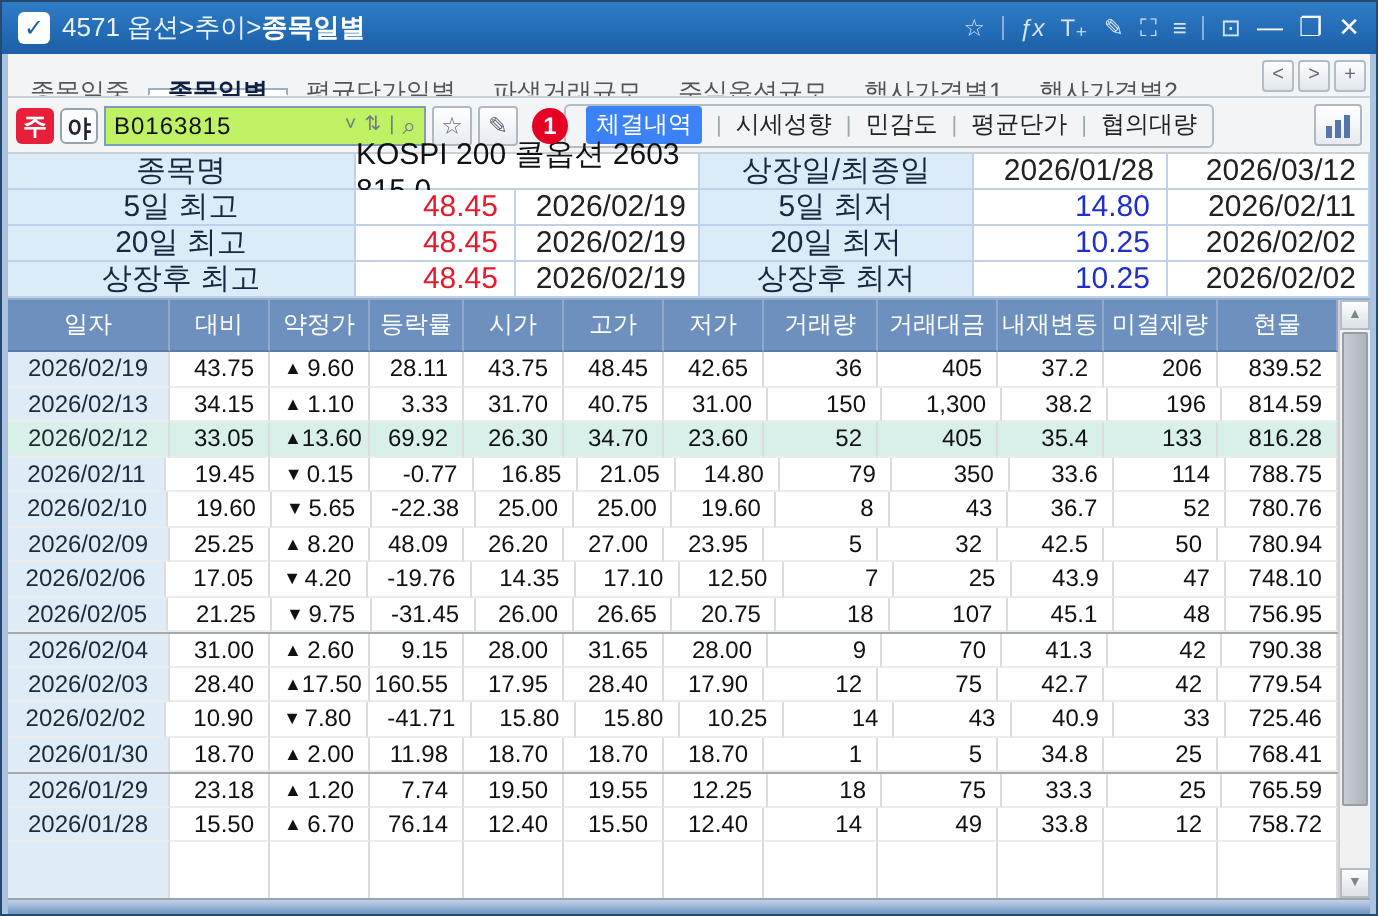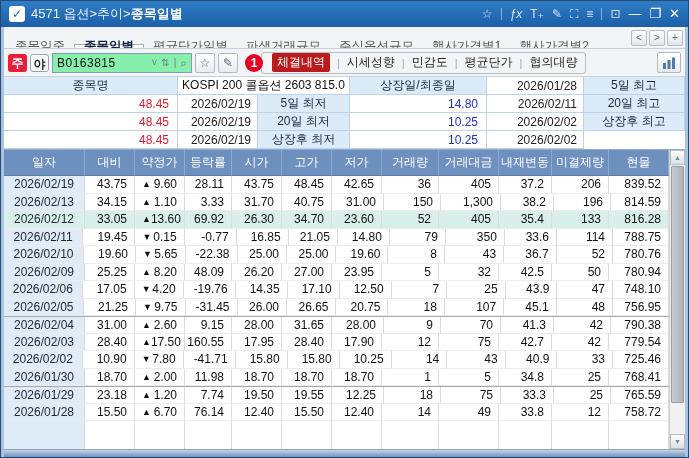--- a/index.html
+++ b/index.html
@@ -36,40 +36,40 @@
                   border:1px solid #b4bcc6; color:#667; font-size:10px; line-height:14px;
                   text-align:center; border-radius:2px; }
 
   
   .toolbar { height:28px; flex:0 0 28px; background:#f2f4f6; display:flex; align-items:center;
              gap:3px; padding:0 4px; border-bottom:1px solid #c8d0d8; }
   .badge { width:19px; height:18px; border-radius:3px; font-size:12px; font-weight:bold;
            line-height:18px; text-align:center; }
   .badge.ju { background:#e81f3a; color:#fff; }
   .badge.ya { background:#fbfcfd; border:1px solid #9aa2ac; color:#223; }
-  .codebox { height:20px; width:140px; border:1px solid #7f9db9; background:#86efac;
+  .codebox { height:20px; width:161px; border:1px solid #7f9db9; background:#bef264;
              display:flex; align-items:center; font-size:12px; padding:0 4px; gap:4px; }
   .codebox .code { flex:1; color:#111; letter-spacing:.5px; }
   .codebox .cic { color:#778; font-size:10px; }
   .sqbtn { width:20px; height:20px; border:1px solid #b0b8c2; border-radius:2px;
            background:linear-gradient(#ffffff,#e7ebf0); color:#667; font-size:12px;
            line-height:18px; text-align:center; }
   .flag1 { width:18px; height:18px; border-radius:50%; background:#e60023; color:#fff;
            font-weight:bold; font-size:12px; line-height:18px; text-align:center;
            position:relative; z-index:1; margin:0 -5px 0 4px; }
   .viewgroup { display:flex; align-items:center; gap:7px; border:1px solid #b4bcc4;
                border-radius:3px; padding:2px 8px 2px 10px; height:22px; }
-  .chip { background:#b91c1c; color:#fff; font-size:12px; padding:1px 5px; border-radius:2px; }
+  .chip { background:#3b82f6; color:#fff; font-size:12px; padding:1px 5px; border-radius:2px; }
   .mitem { font-size:12px; color:#222; }
   .msep { color:#9aa; font-size:11px; }
   .chartbtn { margin-left:auto; width:24px; height:21px; border:1px solid #b0b8c2; border-radius:2px;
               background:linear-gradient(#ffffff,#e7ebf0); display:flex; align-items:center; justify-content:center; }
 
   
-  .infopanel { flex:0 0 72px; display:grid; font-size:12px;
+  .infopanel { flex:0 0 72px; display:grid; font-size:15px;
                grid-template-columns:174px 80px 92px 137px 97px 1fr;
                grid-template-rows:repeat(4,18px); border-bottom:1px solid #93aecb; }
   .ic { border-right:1px solid #bdd2e8; border-bottom:1px solid #bdd2e8; display:flex;
         align-items:center; background:#fff; }
   .ic.lbl { background:#dcebf8; color:#17283f; justify-content:center; }
   .ic.span2 { grid-column:span 2; justify-content:center; color:#111; }
   .ic.val { justify-content:flex-end; padding-right:8px; }
   .ic.date { justify-content:flex-end; padding-right:6px; color:#222; }
   .up { color:var(--up,#e8192c); }
   .down { color:var(--down,#2030cc);padding-left:44px; }
@@ -183,20 +183,21 @@
           <rect x="10" y="0.5" width="3" height="11.5" fill="#5577aa"></rect>
         </svg>
       </div>
     </div>
 
     <div class="infopanel">
       <div class="ic lbl">종목명</div>
       <div class="ic span2">KOSPI 200 콜옵션 2603 815.0</div>
       <div class="ic lbl">상장일/최종일</div>
       <div class="ic date">2026/01/28</div>
+      <div class="ic date">2026/03/12</div>
 
       <div class="ic lbl">5일 최고</div>
       <div class="ic val up">48.45</div>
       <div class="ic date">2026/02/19</div>
       <div class="ic lbl">5일 최저</div>
       <div class="ic val down">14.80</div>
       <div class="ic date">2026/02/11</div>
 
       <div class="ic lbl">20일 최고</div>
       <div class="ic val up">48.45</div>

